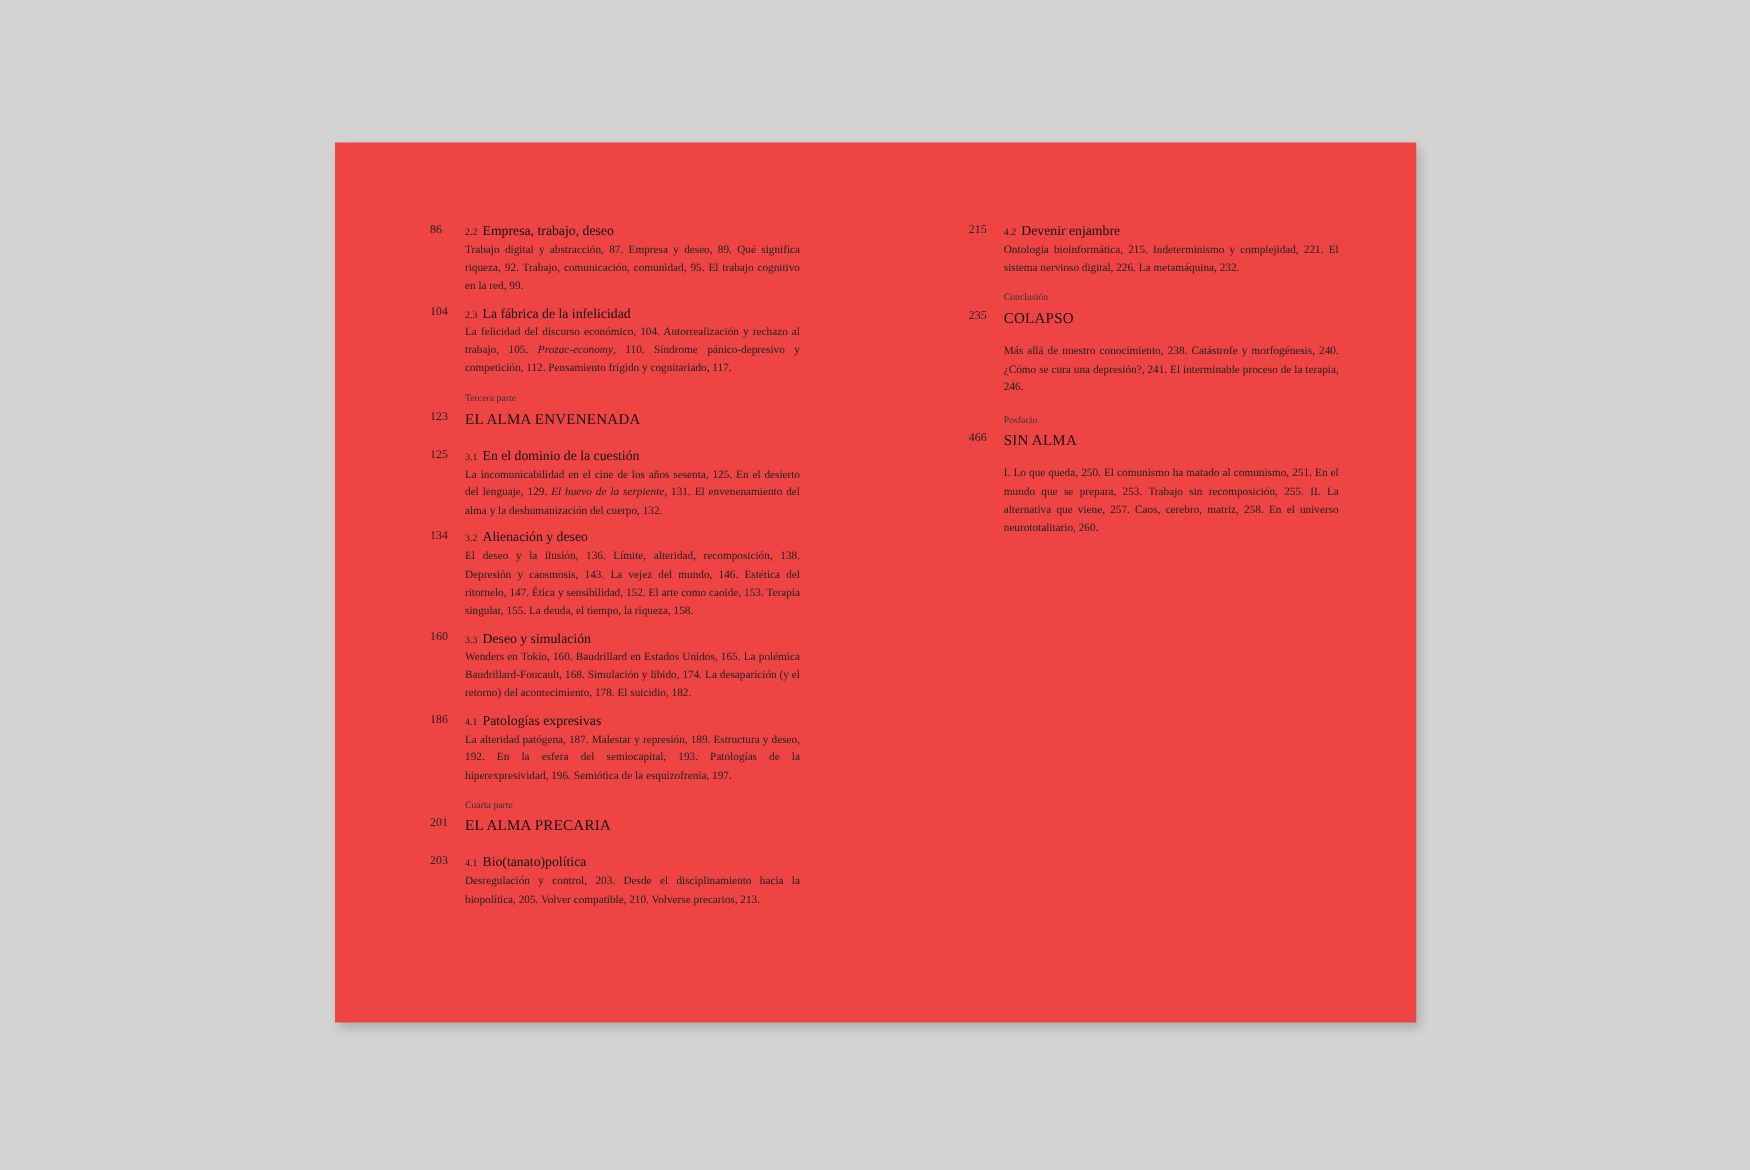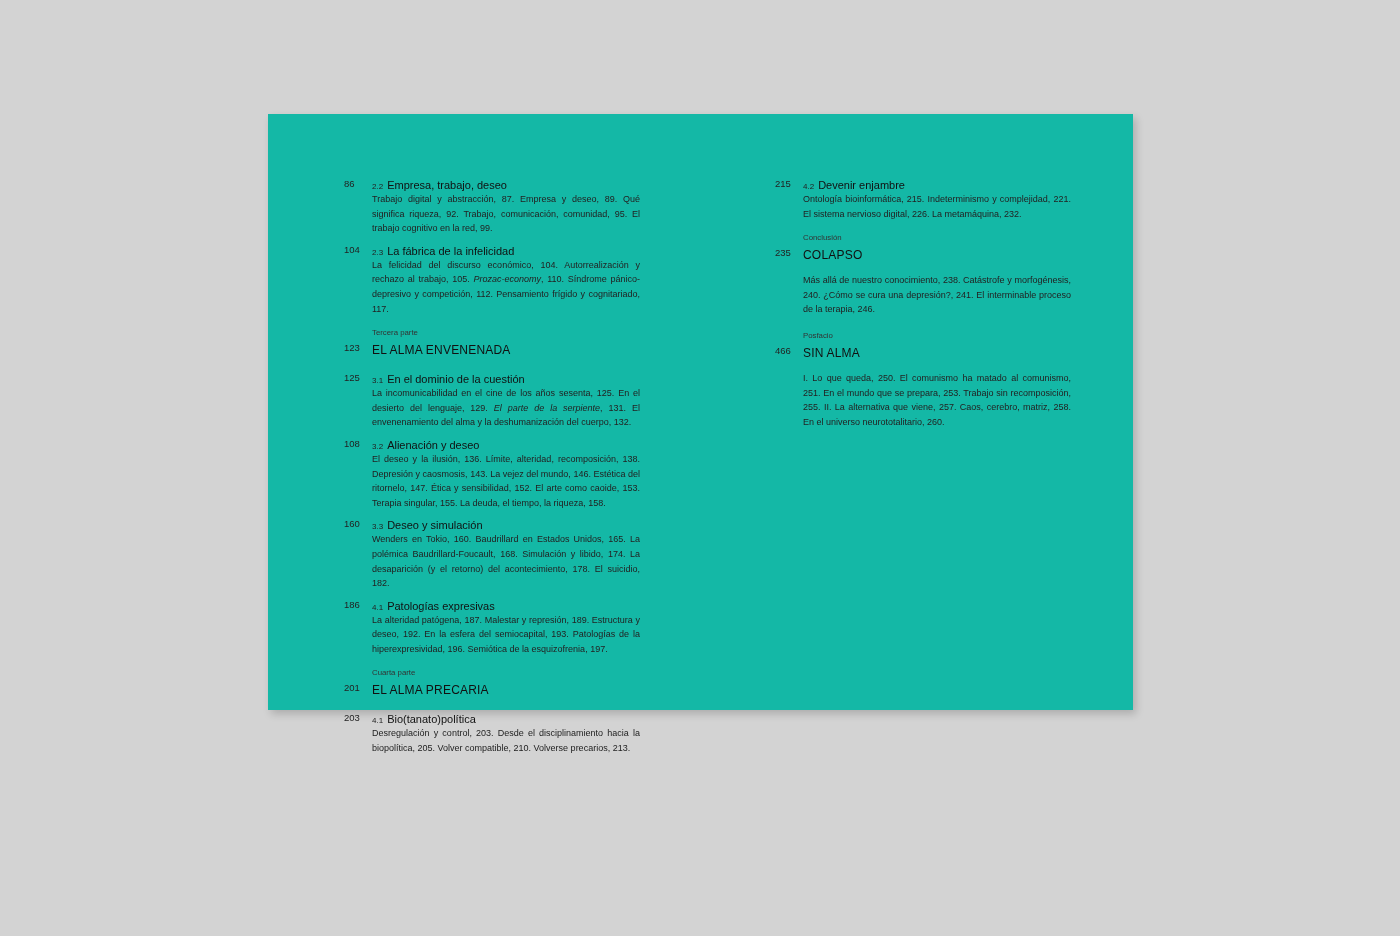--- a/index.html
+++ b/index.html
@@ -7,23 +7,24 @@
       width: 1400px; height: 936px;
       background: #d3d3d3;
       position: relative;
       overflow: hidden;
       font-family: "Liberation Sans", "DejaVu Sans", sans-serif;
       color: #222;
     }
     .spread {
       position: absolute;
       left: 268px; top: 114px;
-      width: 865px; height: 596px;
-      background: #14b8a6;
+      width: 865px; height: 704px;
+      background: #ef4444;
       box-shadow: 3px 4px 8px rgba(0,0,0,0.18);
+      font-family: Liberation Serif, serif;
     }
     .column {
       position: absolute;
       width: 300px;
     }
     .col-left { left: 72px; top: 62px; }
     .col-right { left: 503px; top: 62px; }
 
     .entry { position: relative; padding-left: 32px; }
     .pnum {
@@ -81,26 +82,26 @@
         <span class="pnum">123</span>
         <span class="ptitle">EL ALMA ENVENENADA</span>
       </div>
     </div>
 
     <div class="entry chapter">
       <div class="head">
         <span class="pnum">125</span>
         <span class="chnum">3.1</span><span class="chtitle">En el dominio de la cuestión</span>
       </div>
-      <div class="desc"><span>La incomunicabilidad en el cine de los años sesenta, 125. En el desierto del lenguaje, 129. </span><i>El parte de la serpiente</i><span>, 131. El envenenamiento del alma y la deshumanización del cuerpo, 132.</span></div>
+      <div class="desc"><span>La incomunicabilidad en el cine de los años sesenta, 125. En el desierto del lenguaje, 129. </span><i>El huevo de la serpiente</i><span>, 131. El envenenamiento del alma y la deshumanización del cuerpo, 132.</span></div>
     </div>
 
     <div class="entry chapter">
       <div class="head">
-        <span class="pnum">108</span>
+        <span class="pnum">134</span>
         <span class="chnum">3.2</span><span class="chtitle">Alienación y deseo</span>
       </div>
       <div class="desc">El deseo y la ilusión, 136. Límite, alteridad, recomposición, 138. Depresión y caosmosis, 143. La vejez del mundo, 146. Estética del ritornelo, 147. Ética y sensibilidad, 152. El arte como caoide, 153. Terapia singular, 155. La deuda, el tiempo, la riqueza, 158.</div>
     </div>
 
     <div class="entry chapter">
       <div class="head">
         <span class="pnum">160</span>
         <span class="chnum">3.3</span><span class="chtitle">Deseo y simulación</span>
       </div>

